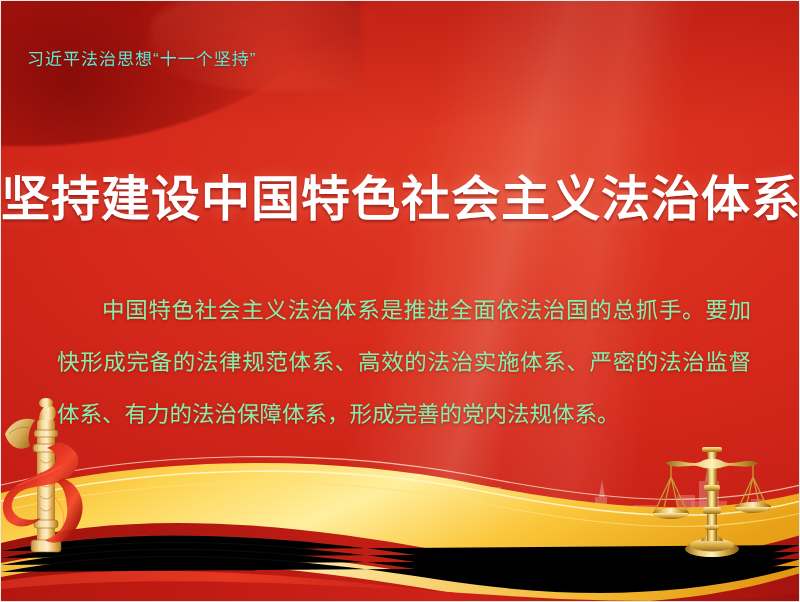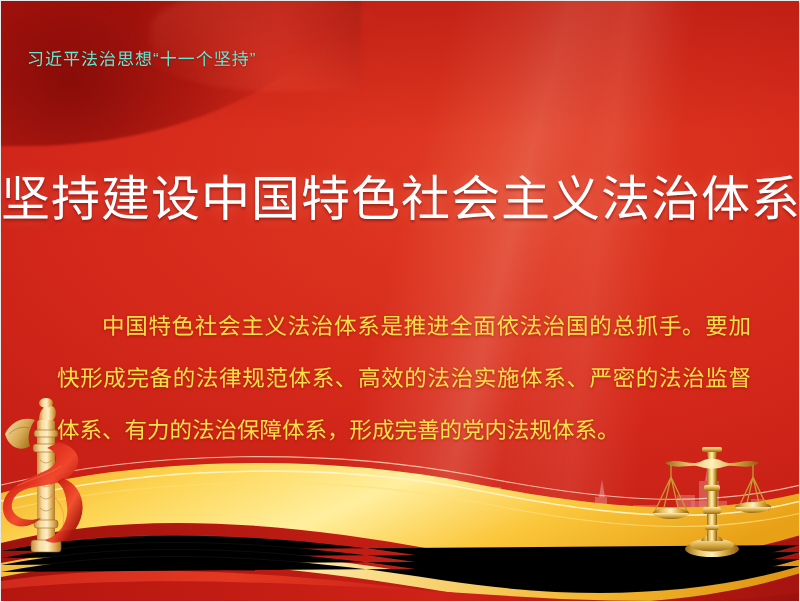--- a/index.html
+++ b/index.html
@@ -95,37 +95,37 @@
     font-size:17px; letter-spacing:1.0px;
     color:#5eead4;
     font-family:"Liberation Sans", sans-serif;
     text-shadow:0 1px 2px rgba(120,5,3,0.55);
     white-space:nowrap;
   }
 
   .main-title {
     position:absolute; left:0; top:158px;
     width:800px; text-align:left;
-    font-size:49px; font-weight:normal;
+    font-size:49px; font-weight:bold;
     letter-spacing:1px;
     color:#ffffff;
     font-family:"Liberation Sans", sans-serif;
     text-shadow:
        0 2px 3px rgba(110,4,2,0.55),
        0 0 14px rgba(255,200,180,0.25);
     white-space:nowrap;
   }
 
   .body-block {
-    position:absolute; left:56px; top:300px;
+    position:absolute; left:56px; top:284px;
     width:694px;
     font-family:"Liberation Serif", serif;
     font-size:22.5px;
     line-height:52px;
-    color:#fde047;
+    color:#86efac;
     text-align:justify;
     text-shadow:0 1px 3px rgba(120,6,4,0.50);
   }
   .body-block p { text-indent:2em; }
 </style>
 </head>
 <body>
 
 <div id="poster">
 

